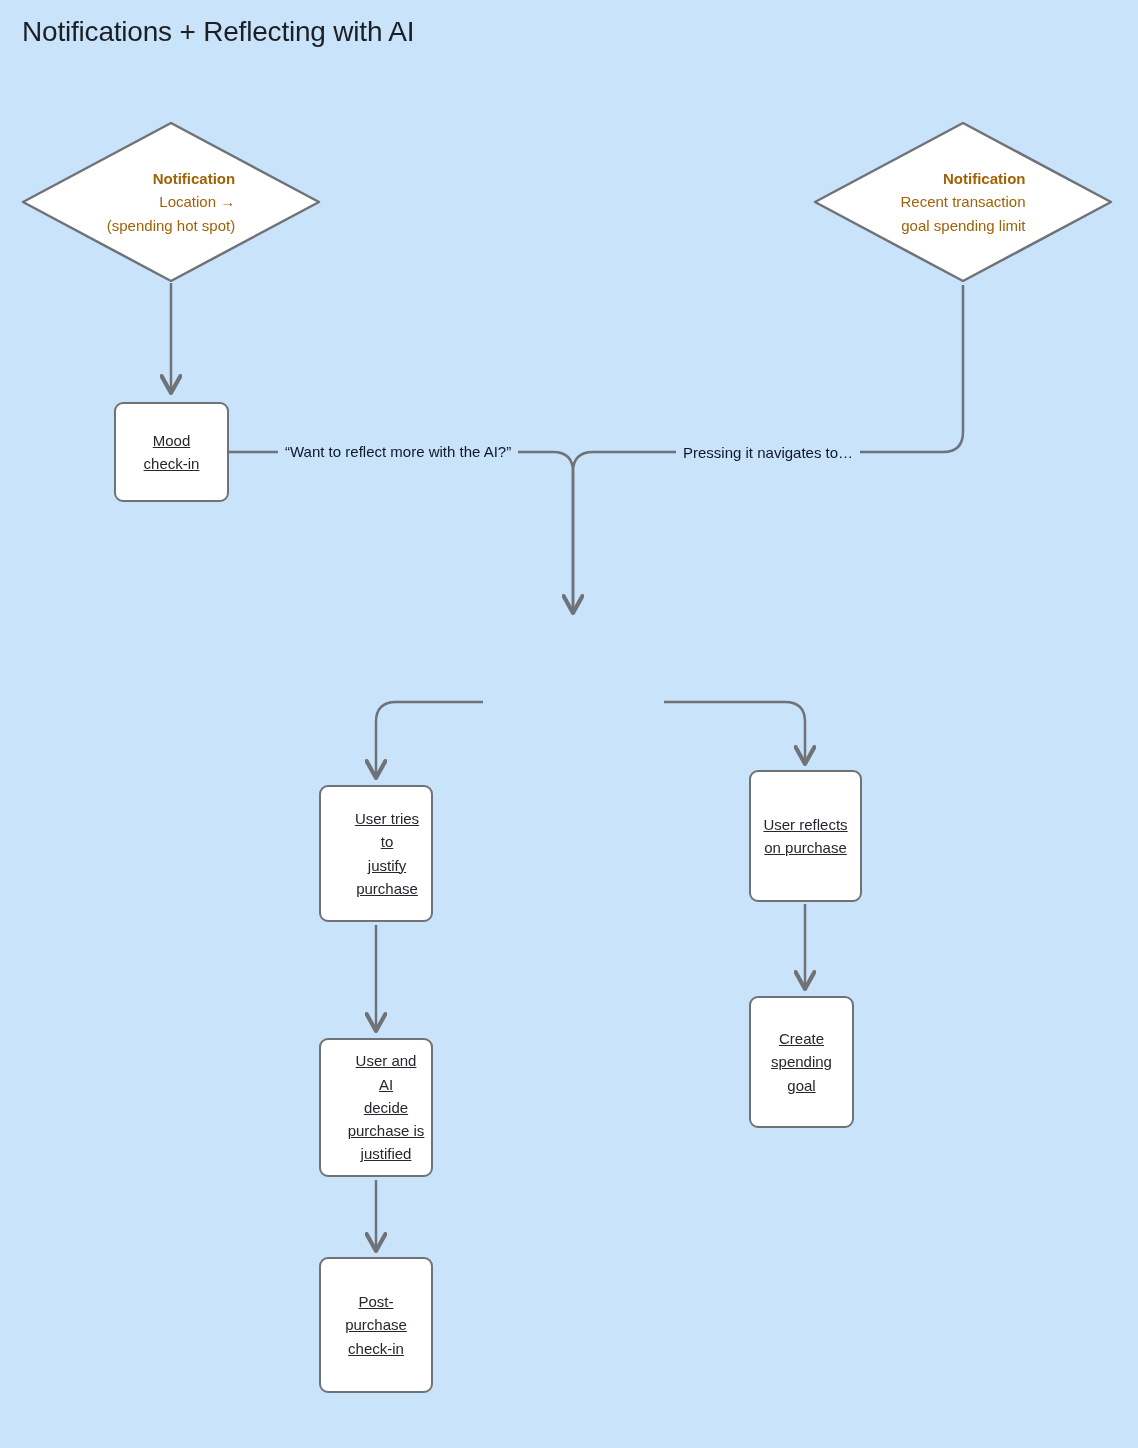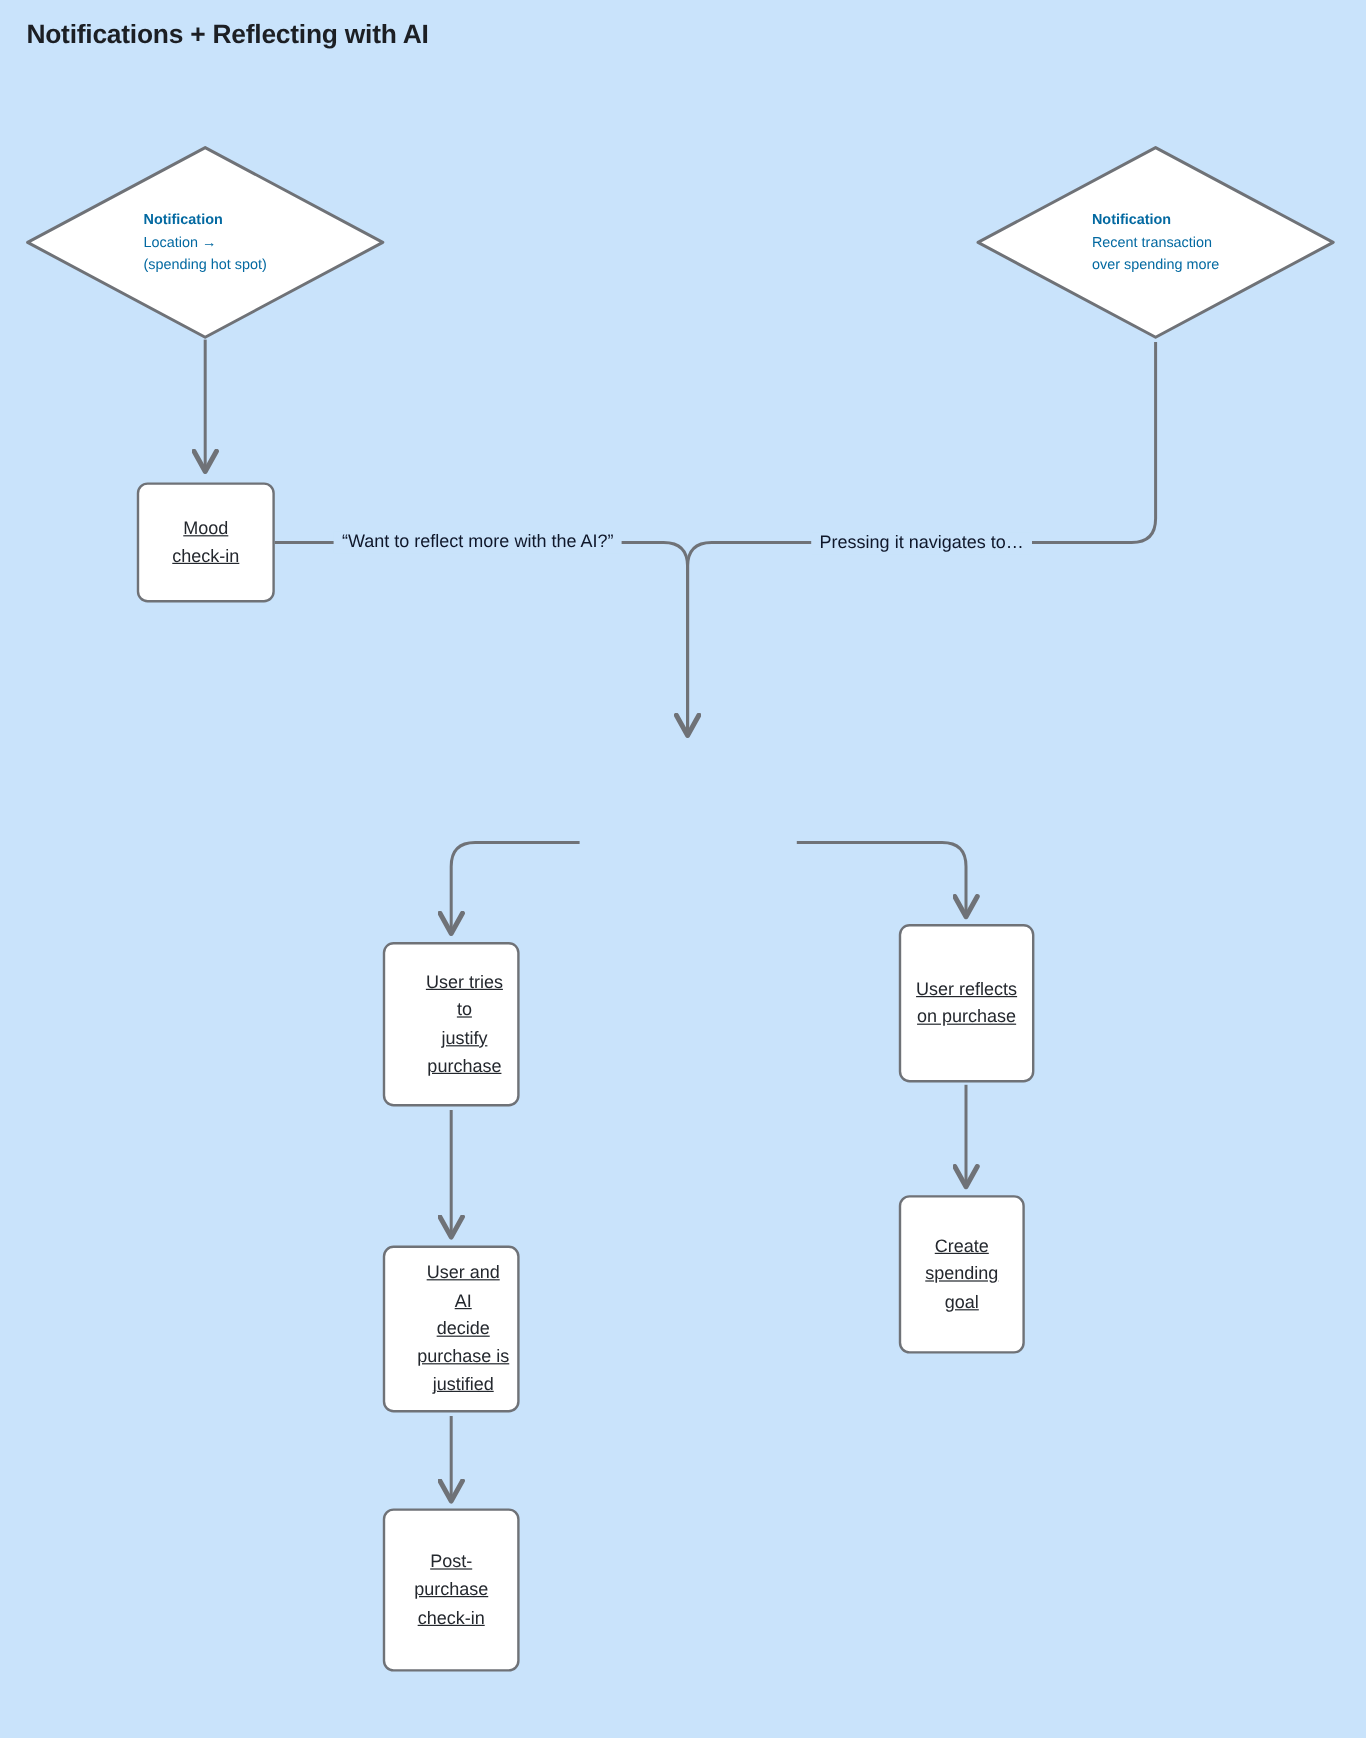--- a/index.html
+++ b/index.html
@@ -24,22 +24,22 @@
     left: 0;
     top: 0;
     width: 1138px;
     height: 1448px;
     pointer-events: none;
   }
   .title {
     position: absolute;
     left: 22px;
     top: 16px;
-    font-size: 22px;
-    font-weight: bold;
+    font-size: 28px;
+    font-weight: normal;
     letter-spacing: -0.2px;
     color: #1c1f24;
     white-space: nowrap;
   }
   
   .node {
     position: absolute;
     background: #ffffff;
     border: 2.5px solid #6f7277;
     border-radius: 9px;
@@ -63,24 +63,24 @@
     justify-content: center;
   }
   .diamond .shape {
     position: absolute;
     left: 0; top: 0;
     width: 100%;
     height: 100%;
   }
   .diamond .dlabel {
     position: relative;
-    text-align: left;
-    font-size: 12px;
+    text-align: right;
+    font-size: 15px;
     line-height: 1.56;
-    color: #0369a1;
+    color: #a16207;
     z-index: 2;
   }
   .diamond .dlabel .strong { font-weight: bold; }
 
   
   .edge-label {
     position: absolute;
     font-size: 15px;
     color: #0f172a;
     background: #c9e3fb;
@@ -133,21 +133,21 @@
     </div>
   </div>
 
   <div class="diamond" style="left:813px; top:121px; width:300px; height:162px;">
     <svg class="shape" viewBox="0 0 300 162" preserveAspectRatio="none">
       <polygon points="150,2 298,81 150,160 2,81" fill="#ffffff" stroke="#6f7277" stroke-width="2.5" stroke-linejoin="round"></polygon>
     </svg>
     <div class="dlabel">
       <div class="strong">Notification</div>
       <div>Recent transaction</div>
-      <div>over spending more</div>
+      <div>goal spending limit</div>
     </div>
   </div>
 
 
   <div class="node" style="left:114px; top:402px; width:115px; height:100px;">
     <span class="txt" style="white-space:pre-line;">Mood
 check-in</span>
   </div>
 
   <div class="node" style="left:319px; top:785px; width:114px; height:137px;">

